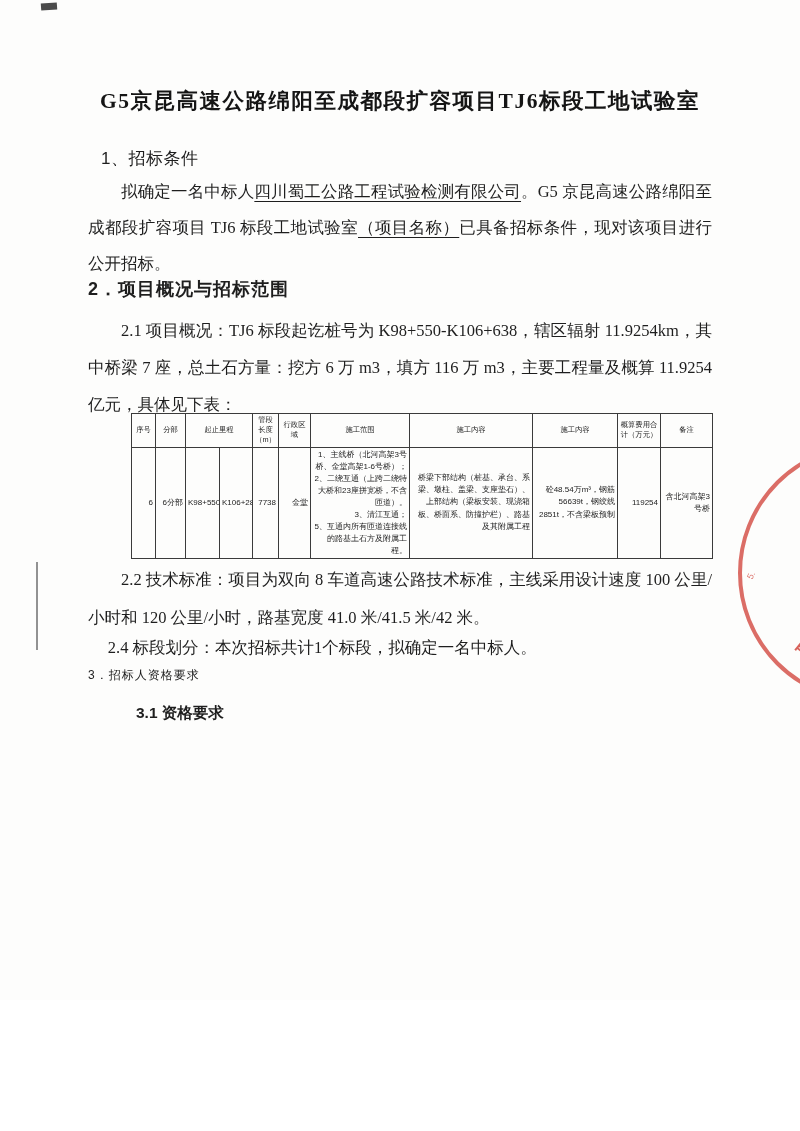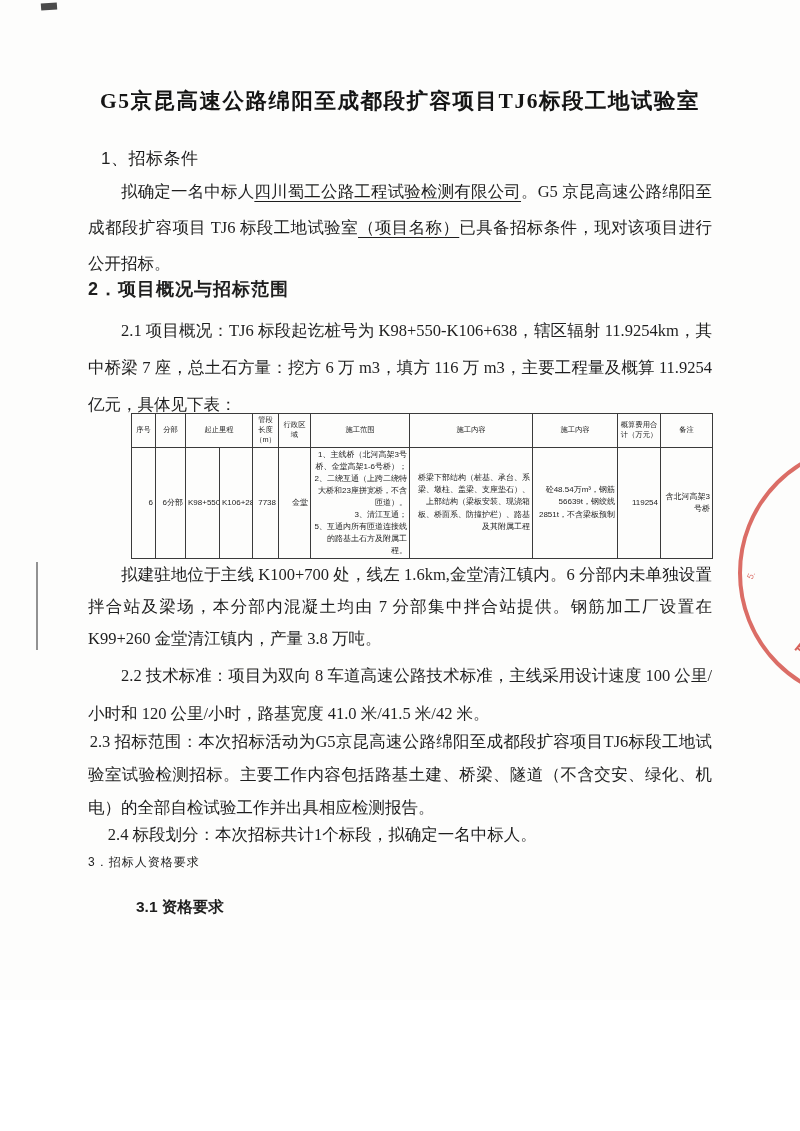--- a/index.html
+++ b/index.html
@@ -55,21 +55,21 @@
   td.cell-left { font-size: 6.8px; text-align: left; line-height: 1.5; white-space: pre-line; vertical-align: middle; }
   td.cell-left2 { font-size: 7.2px; text-align: left; line-height: 1.55; vertical-align: middle; }
   td.cell-remark { font-size: 7.2px; line-height: 1.5; }
 
   .p-post { margin-top: 0; font-size: 16.5px; line-height: 32px; text-indent: 2em; }
   .p-22 { margin-top: 2px; font-size: 16.5px; line-height: 38px; text-indent: 2em; }
   .p-23 { margin-top: -8px; font-size: 16.5px; line-height: 33px; text-indent: 0.1em; }
   .p-24 { margin-top: -4px; font-size: 16.5px; line-height: 30px; text-indent: 1.2em; }
   .p-25 { margin-top: 4px; font-size: 16.5px; line-height: 26px; text-indent: 2em; }
   .h-s3 { margin-top: -2px; font-family: "Liberation Sans","DejaVu Sans",sans-serif; font-size: 12px; font-weight: 400; line-height: 28px; letter-spacing: 1px; }
-  .h-s31 { margin-top: 19px; margin-left: 48px; font-family: "Liberation Sans","DejaVu Sans",sans-serif; font-size: 15.5px; font-weight: 700; line-height: 24px; }
+  .h-s31 { margin-top: 12px; margin-left: 48px; font-family: "Liberation Sans","DejaVu Sans",sans-serif; font-size: 15.5px; font-weight: 700; line-height: 24px; }
 
   .page-number { position: absolute; left: 0; right: 0; top: 1038px; text-align: center; font-size: 12px; color: #333; }
 
   .stamp-overlay { position: absolute; left: 0; top: 0; pointer-events: none; }
   .seal-ring { fill: none; stroke-width: 4; opacity: .8; }
   .seal-text { font-family: "Liberation Sans","DejaVu Sans",sans-serif; font-weight: 700; font-size: 19px; letter-spacing: 3.5px; opacity: .85; }
   .seal-num { font-family: "Liberation Sans","DejaVu Sans",sans-serif; font-size: 9px; opacity: .7; }
 </style>
 </head>
 <body>
@@ -132,25 +132,23 @@
 3、清江互通；
 5、互通内所有匝道连接线的路基土石方及附属工程。</td>
           <td class="cell-left2">桥梁下部结构（桩基、承台、系梁、墩柱、盖梁、支座垫石）、上部结构（梁板安装、现浇箱板、桥面系、防撞护栏）、路基及其附属工程</td>
           <td class="cell-left2">砼48.54万m³，钢筋56639t，钢绞线2851t，不含梁板预制</td>
           <td>119254</td>
           <td class="cell-remark">含北河高架3号桥</td>
         </tr>
       </tbody>
     </table>
 
-    <p class="p-post">拟建驻地位于主线 K100+700 处，线左 1.6km,金堂清江镇内。6 分部内未单独设置拌合站及梁场，本分部内混凝土均由 7 分部集中拌合站提供。钢筋加工厂设置在 K99+260 金堂清江镇内，产量 3.8 万吨。</p>
 
     <p class="p-22"><span class="b">2.2 技术标准：</span><span>项目为双向 8 车道高速公路技术标准，主线采用设计速度 100 公里/小时和 120 公里/小时，路基宽度 41.0 米/41.5 米/42 米。</span></p>
 
-    <p class="p-23"><span class="b">2.3 招标范围：</span><span>本次招标活动为G5京昆高速公路绵阳至成都段扩容项目TJ6标段工地试验室试验检测招标。主要工作内容包括路基土建、桥梁、隧道（不含交安、绿化、机电）的全部自检试验工作并出具相应检测报告。</span></p>
 
     <p class="p-24"><span class="b">2.4 标段划分：</span><span>本次招标共计1个标段，拟确定一名中标人。</span></p>
 
 
     <div class="h-s3">3．招标人资格要求</div>
     <div class="h-s31">3.1 资格要求</div>
 
   </div>
 
   <div class="page-number">1</div>

